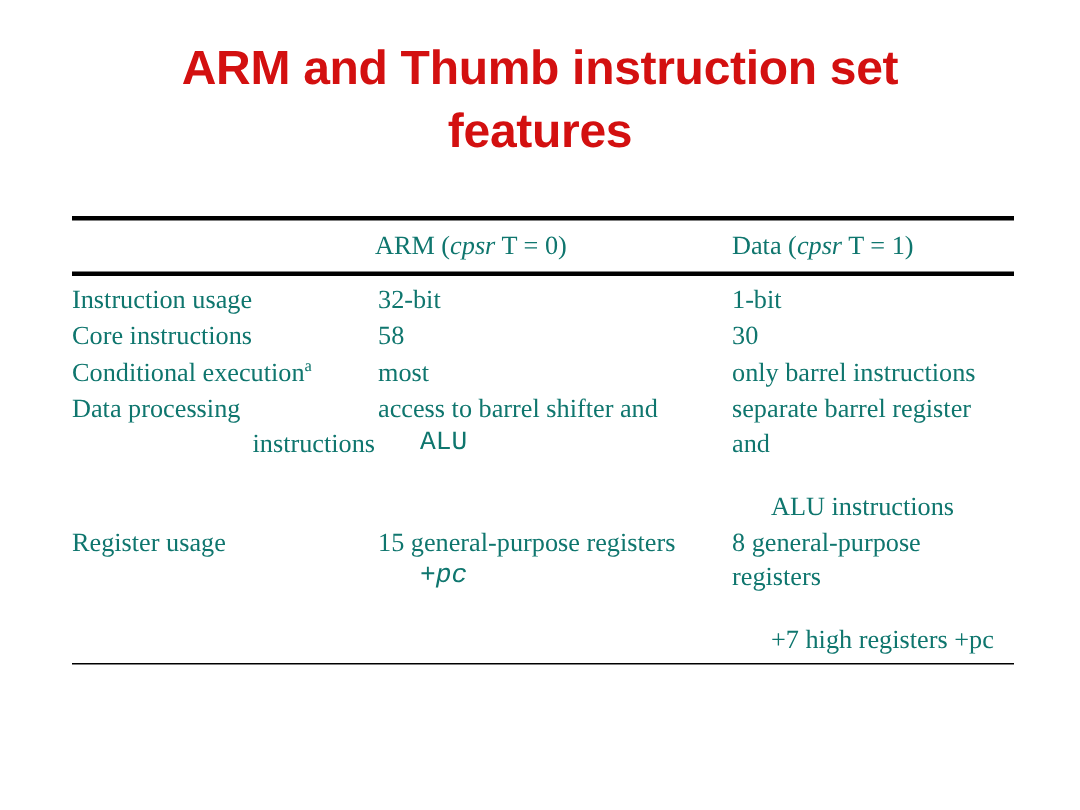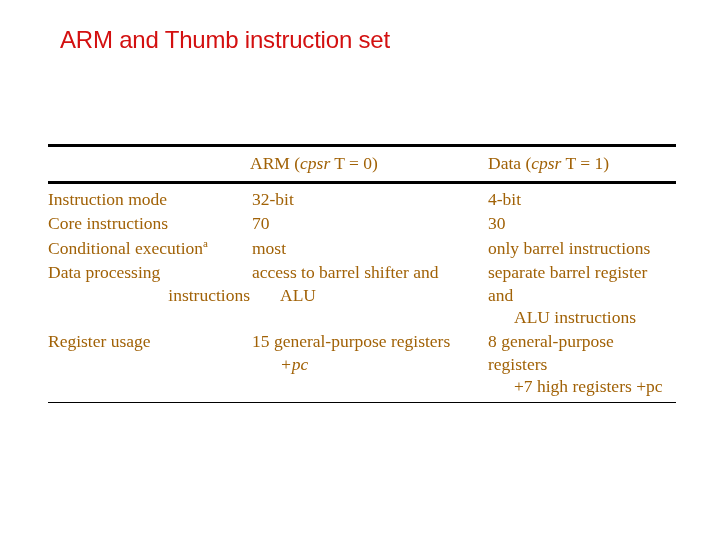--- a/index.html
+++ b/index.html
@@ -14,41 +14,42 @@
     overflow: hidden;
     position: relative;
   }
 
   
   .slide-title {
     position: absolute;
     top: 24px;
     left: 60px;
     width: 600px;
+    text-align: center;
     color: #d31010;
     font-family: "Liberation Sans", "DejaVu Sans", sans-serif;
-    font-weight: normal;
-    font-size: 24px;
+    font-weight: bold;
+    font-size: 32px;
     line-height: 1.32;
     letter-spacing: -0.2px;
   }
 
   
   .table-wrap {
     position: absolute;
     left: 48px;
     top: 144px;
     width: 628px;
   }
 
   table.cmp {
     width: 628px;
     border-collapse: collapse;
     font-size: 17.5px;
-    color: #a16207;
+    color: #0f766e;
     font-family: "Liberation Serif", "DejaVu Serif", serif;
   }
 
   table.cmp col.c-label { width: 202px; }
   table.cmp col.c-arm   { width: 238px; }
   table.cmp col.c-thumb { width: 188px; }
 
   .rule-top td {
     border-top: 3px solid #000000;
     height: 0;
@@ -89,38 +90,41 @@
   .cell-thumb { padding-left: 0px; }
 
   .sub {
     display: block;
     padding-left: 24px;
     text-align: right;
   }
   .sub-arm {
     display: block;
     padding-left: 28px;
+    font-family: Liberation Mono, monospace;
   }
   .sub-thumb {
     display: block;
     padding-left: 26px;
+    margin-top: 20px;
   }
   .sup {
     font-size: 11px;
     vertical-align: super;
     line-height: 0;
   }
   .it { font-style: italic; }
   .spacer-row td { height: 3px; padding: 0; font-size: 0; line-height: 0; }
 </style>
 </head>
 <body>
 
 <div class="slide-title">
   <div>ARM and Thumb instruction set</div>
+  <div>features</div>
 </div>
 
 <div class="table-wrap">
   <table class="cmp">
     <colgroup>
       <col class="c-label">
         <col class="c-arm">
         <col class="c-thumb">
     </colgroup>
 
@@ -141,28 +145,28 @@
         <td colspan="3"></td>
       </tr>
       <tr class="spacer-row">
           <td colspan="3"></td>
         </tr>
     </thead>
 
     <tbody>
 
       <tr>
-        <td>Instruction mode</td>
+        <td>Instruction usage</td>
         <td class="cell-arm">32-bit</td>
-        <td class="cell-thumb">4-bit</td>
+        <td class="cell-thumb">1-bit</td>
       </tr>
 
       <tr>
         <td>Core instructions</td>
-        <td class="cell-arm">70</td>
+        <td class="cell-arm">58</td>
         <td class="cell-thumb">30</td>
       </tr>
 
       <tr>
         <td><span>Conditional execution</span><span class="sup">a</span></td>
         <td class="cell-arm">most</td>
         <td class="cell-thumb">only barrel instructions</td>
       </tr>
 
       <tr>

